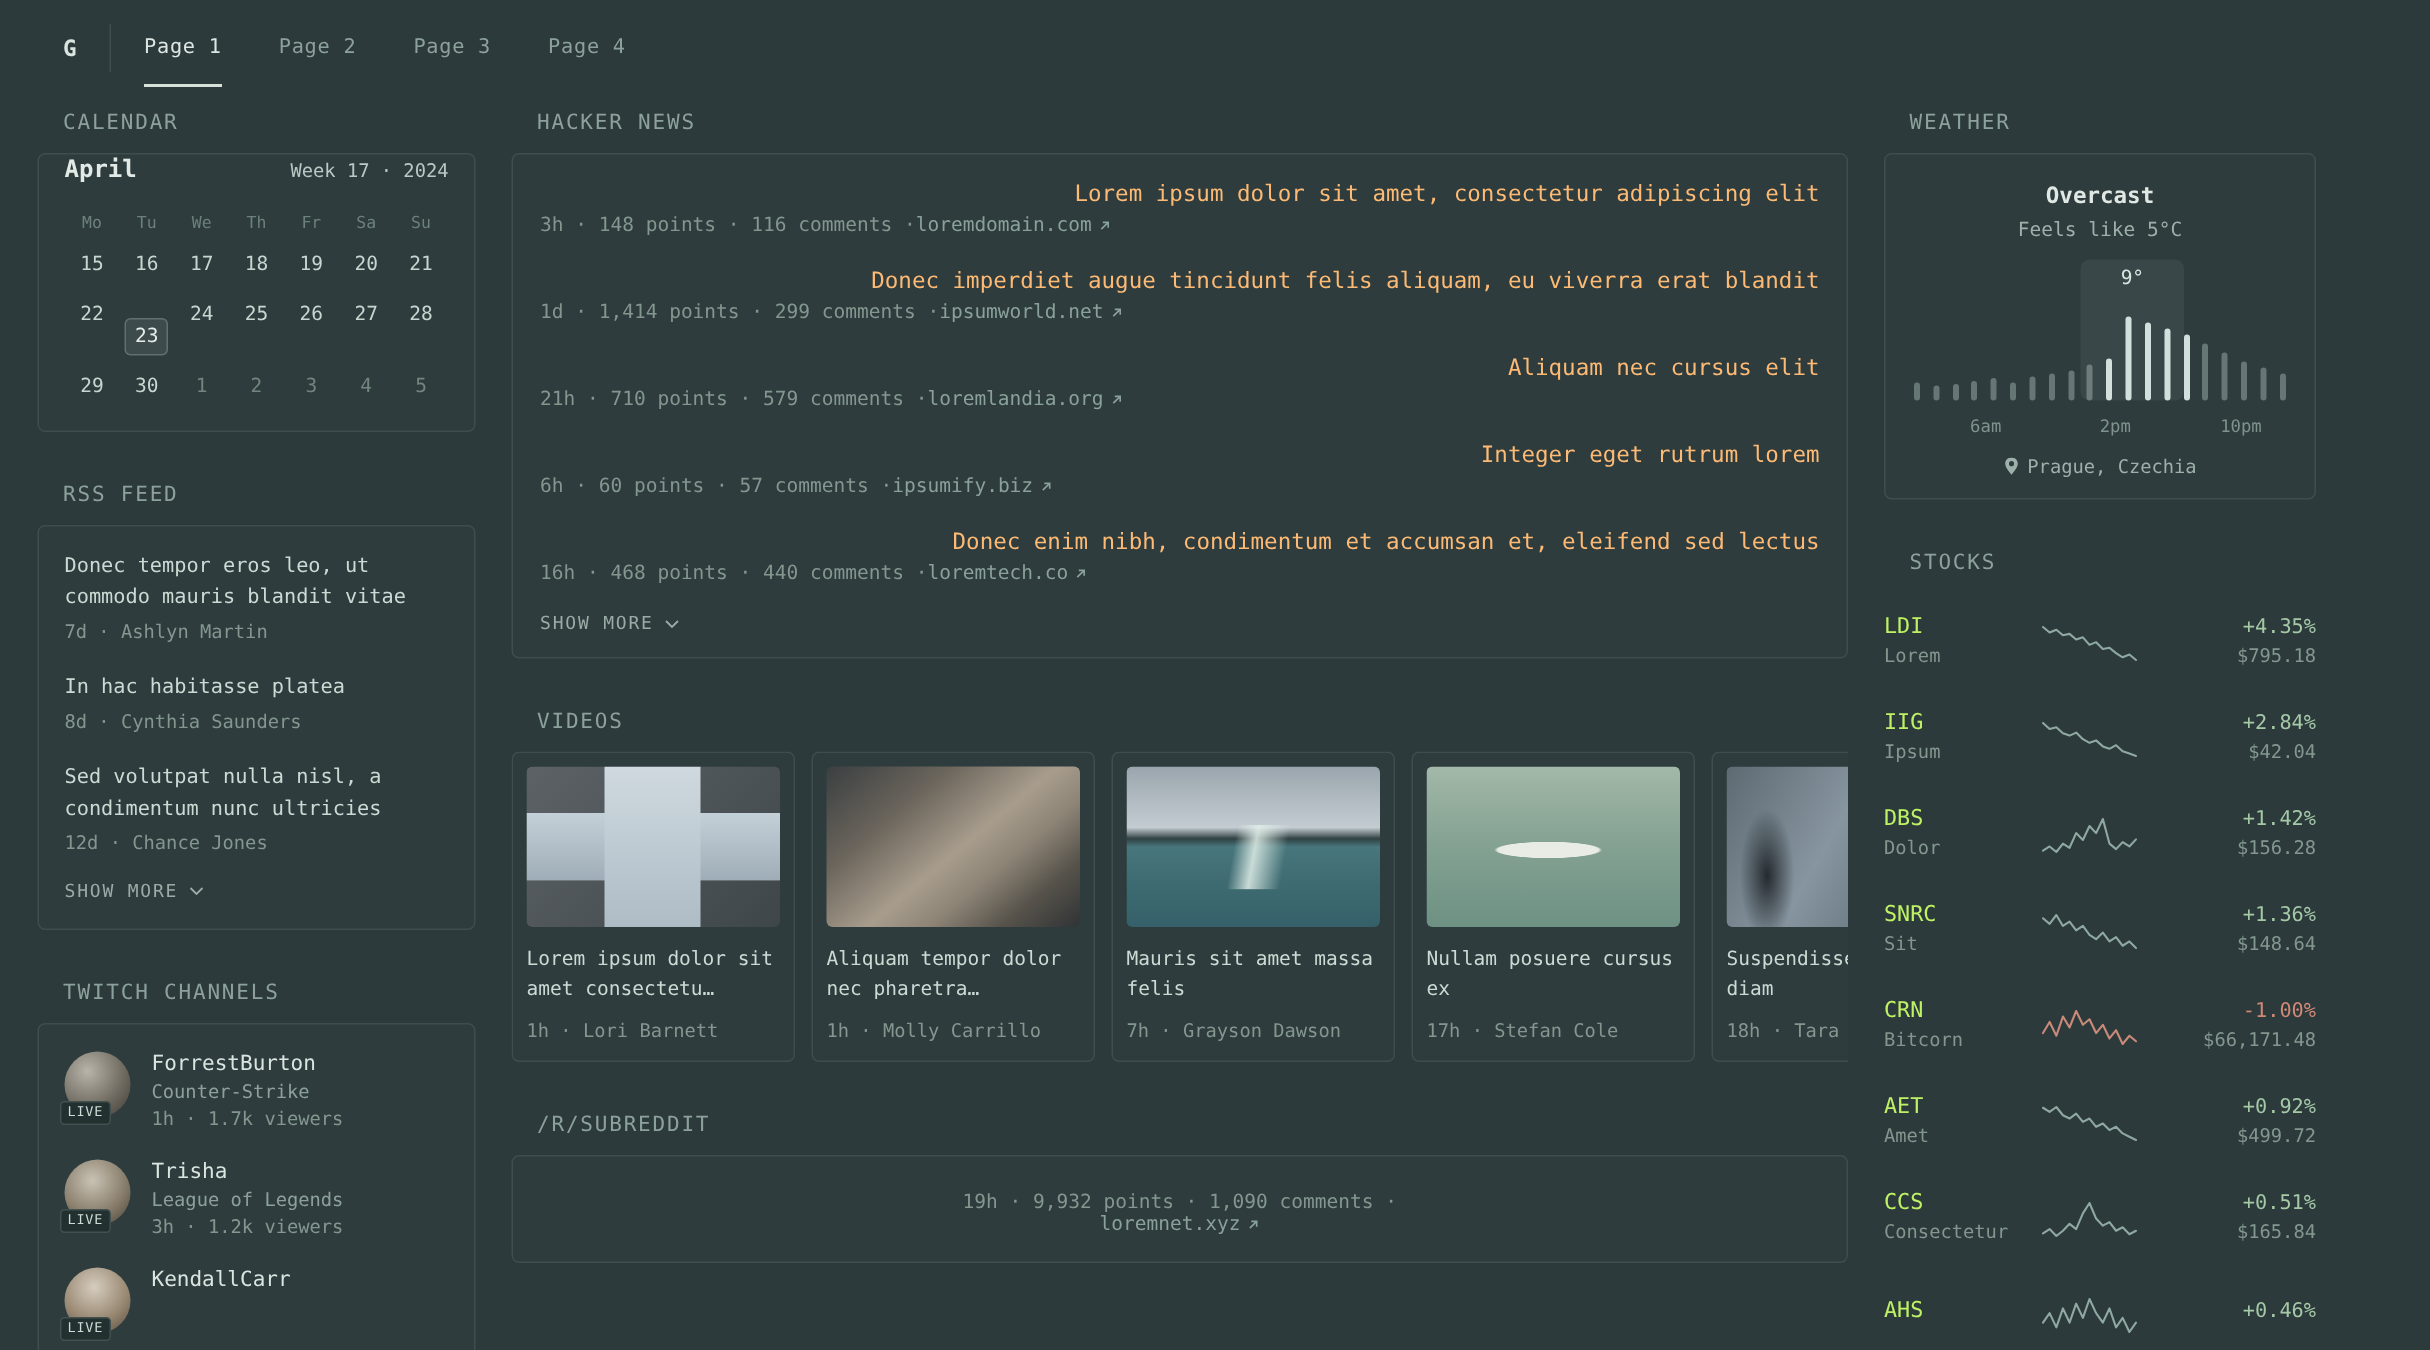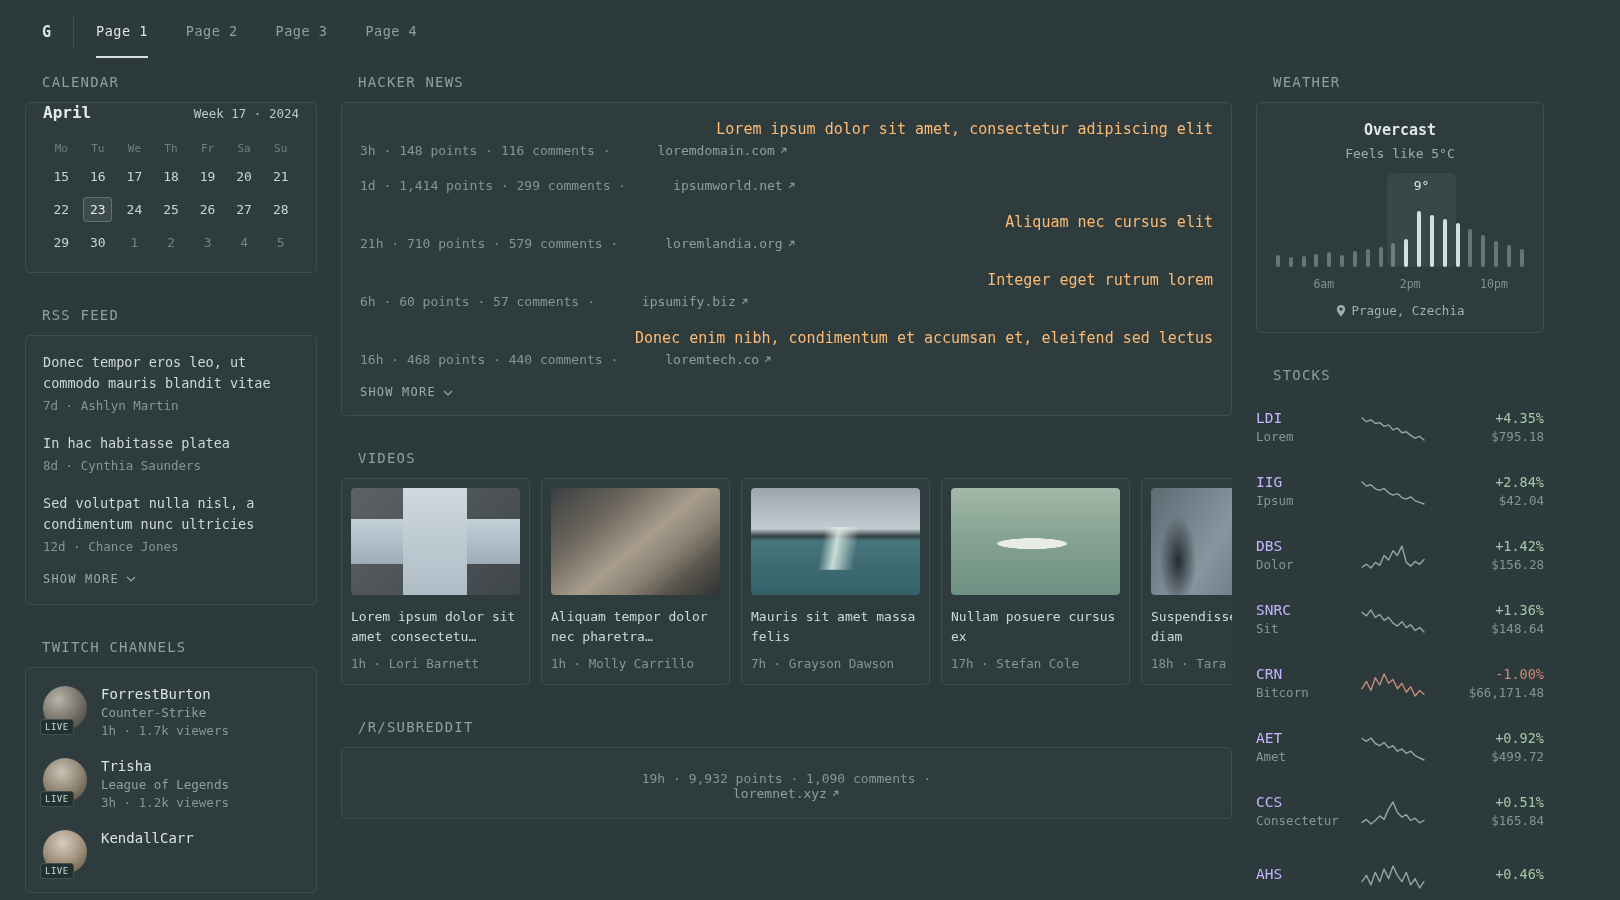--- a/index.html
+++ b/index.html
@@ -28,21 +28,21 @@
   
   .cal-card { padding:0 17px 17px; }
   .cal-head { display:flex; justify-content:space-between; align-items:baseline; }
   .cal-month { font-size:16px; font-weight:600; color:#e3eae6; }
   .cal-week { font-size:12.5px; color:#b9c9c3; }
   .cal-grid { display:grid; grid-template-columns:repeat(7,1fr); text-align:center; }
   #cal-dow { margin-top:20px; font-size:11px; color:#6d817c; }
   #cal-days { margin-top:8px; row-gap:7px; font-size:13px; color:#c9d6d0; }
   .cal-day { height:26px; display:flex; align-items:center; justify-content:center; cursor:pointer; }
   .cal-day.dim { color:#72867f; }
-  .cal-day.selected { width:29px; height:25px; justify-self:center; align-self:center; background:rgba(255,255,255,.08); border:1px solid rgba(255,255,255,.20); border-radius:4px; color:#e6ede9; }
+  .cal-day.selected { width:29px; height:25px; justify-self:center; align-self:center; background:rgba(255,255,255,.08); border:1px solid rgba(255,255,255,.20); border-radius:4px; color:#e6ede9;margin-top:16px; }
   
   .rss-card { padding:16px 17px 18px; }
   .rss-item + .rss-item { margin-top:20px; }
   .rss-title { font-size:13.5px; line-height:1.55; color:#cdd9d3; cursor:pointer; }
   
   .tw-card { padding:18px 17px; }
   .tw-row { display:flex; gap:14px; }
   .tw-row + .tw-row { margin-top:20px; }
   .avatar-wrap { position:relative; width:44px; height:44px; flex:0 0 auto; }
   .avatar { width:44px; height:44px; border-radius:50%; }
@@ -50,21 +50,21 @@
   .av-b { background:radial-gradient(circle at 42% 32%, #c9c2b4, #8a7f6d 55%, #463f33); }
   .av-c { background:radial-gradient(circle at 45% 30%, #d6cdbf, #9a8a74 55%, #54493a); }
   .live { position:absolute; left:-3px; bottom:-5px; font-size:9px; letter-spacing:.5px; padding:2px 4px; background:#22302f; border:1px solid #425150; border-radius:3px; color:#cfdbd5; }
   .tw-name { font-size:14px; color:#dbe5e0; cursor:pointer; }
   .tw-game { margin-top:3px; font-size:12.5px; color:#8da19c; }
   .tw-meta { margin-top:3px; font-size:12.5px; color:#83978f; }
   
   .hn-card { padding:17px 18px 16px; }
   .hn-item + .hn-item { margin-top:20px; }
   .hn-title { font-size:15px; color:#fdba74; cursor:pointer; white-space:nowrap; overflow:hidden;text-align:right; }
-  .hn-meta { margin-top:5px; font-size:13px; color:#83978f; display:flex; align-items:center;gap:47px; }
+  .hn-meta { margin-top:5px; font-size:13px; color:#83978f; display:flex; align-items:center; }
   .dlink { display:inline-flex; align-items:center; gap:4px; color:#8aa09a; cursor:pointer; }
   
   .vid-row { display:flex; gap:11px; overflow:hidden; }
   .vid-card { flex:0 0 189px; display:flex; flex-direction:column; border:1px solid #3e4d4e; border-radius:5px; padding:9px 9px 13px; background:rgba(255,255,255,.012); min-height:197px; }
   .thumb { height:107px; border-radius:4px; flex:0 0 auto; }
   .th-cross-sky {
     background:
       linear-gradient(#cfd9df,#aebcc6) center/38% 100% no-repeat,
       linear-gradient(#c4d0d8,#9fadb8) center/100% 42% no-repeat,
       linear-gradient(135deg,#5c6266,#3f4649);
@@ -99,21 +99,21 @@
   .wx-hl { position:absolute; left:45%; width:27%; top:0; bottom:24px; background:rgba(213,230,222,.07); border-radius:6px; }
   .wx-temp { padding-top:5px; font-size:13px; color:#dbe5e0; }
   #wx-bars { position:absolute; left:3px; right:3px; bottom:24px; height:62px; display:flex; align-items:flex-end; justify-content:space-between; }
   .wx-bar { width:4px; border-radius:2px; background:rgba(178,199,192,.42); }
   .wx-bar.bright { background:rgba(225,238,232,.92); }
   #wx-axis span { position:absolute; bottom:0; font-size:11.5px; color:#7e938d; transform:translateX(-50%); }
   .wx-loc { margin-top:12px; display:flex; align-items:center; justify-content:center; gap:6px; font-size:12.5px; color:#9db0aa; }
   
   .stock-row { display:flex; align-items:center; height:64px; cursor:pointer; }
   .st-left { width:92px; }
-  .st-ticker { font-size:14.5px; color:#c4b5fd; }
+  .st-ticker { font-size:14.5px; color:#bef264; }
   .st-name { margin-top:3px; font-size:12.5px; color:#83978f; }
   .st-spark { flex:1; display:flex; justify-content:center; }
   .st-right { width:106px; text-align:right; }
   .st-change { font-size:13.5px; }
   .st-change.up { color:#a5c9a7; }
   .st-change.down { color:#d28876; }
   .st-price { margin-top:3px; font-size:12.5px; color:#83978f; }
 </style>
 </head>
 <body>
@@ -256,20 +256,21 @@
                 <span>3h · 148 points · 116 comments · </span>
                 <span class="dlink">
                   <span>loremdomain.com</span>
                   <svg width="9" height="9" viewBox="0 0 9 9">
                     <path d="M2.2 6.8 L6.8 2.2 M3.2 2.2 H6.8 V5.8" fill="none" stroke="currentColor" stroke-width="1.1"></path>
                   </svg>
                 </span>
               </div>
             </div>
             <div class="hn-item">
+              <div class="hn-title">Donec imperdiet augue tincidunt felis aliquam, eu viverra erat blandit</div>
               <div class="hn-meta">
                 <span>1d · 1,414 points · 299 comments · </span>
                 <span class="dlink">
                   <span>ipsumworld.net</span>
                   <svg width="9" height="9" viewBox="0 0 9 9">
                     <path d="M2.2 6.8 L6.8 2.2 M3.2 2.2 H6.8 V5.8" fill="none" stroke="currentColor" stroke-width="1.1"></path>
                   </svg>
                 </span>
               </div>
             </div>

